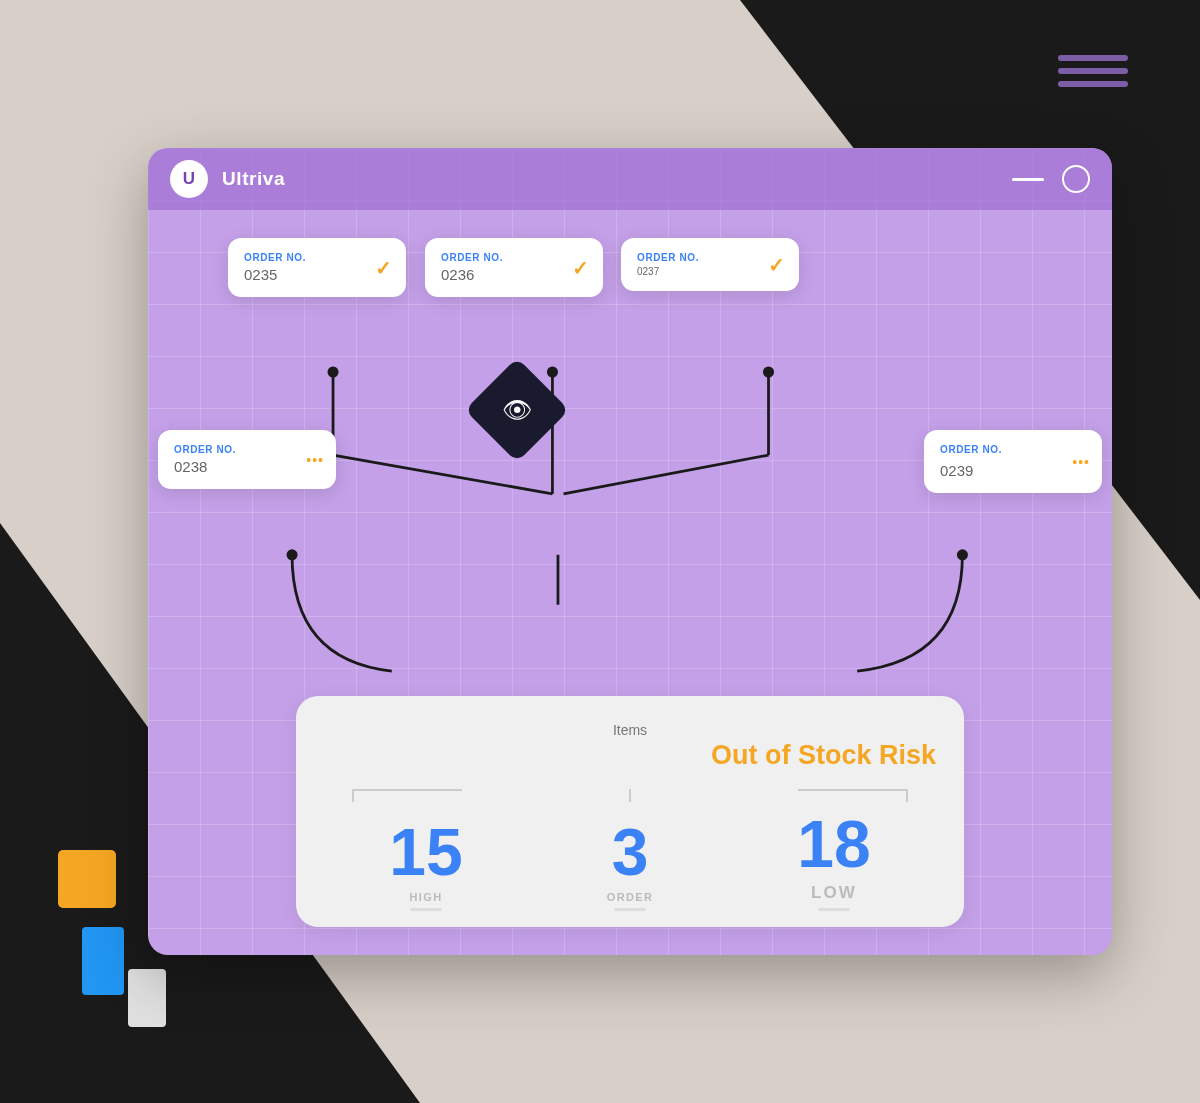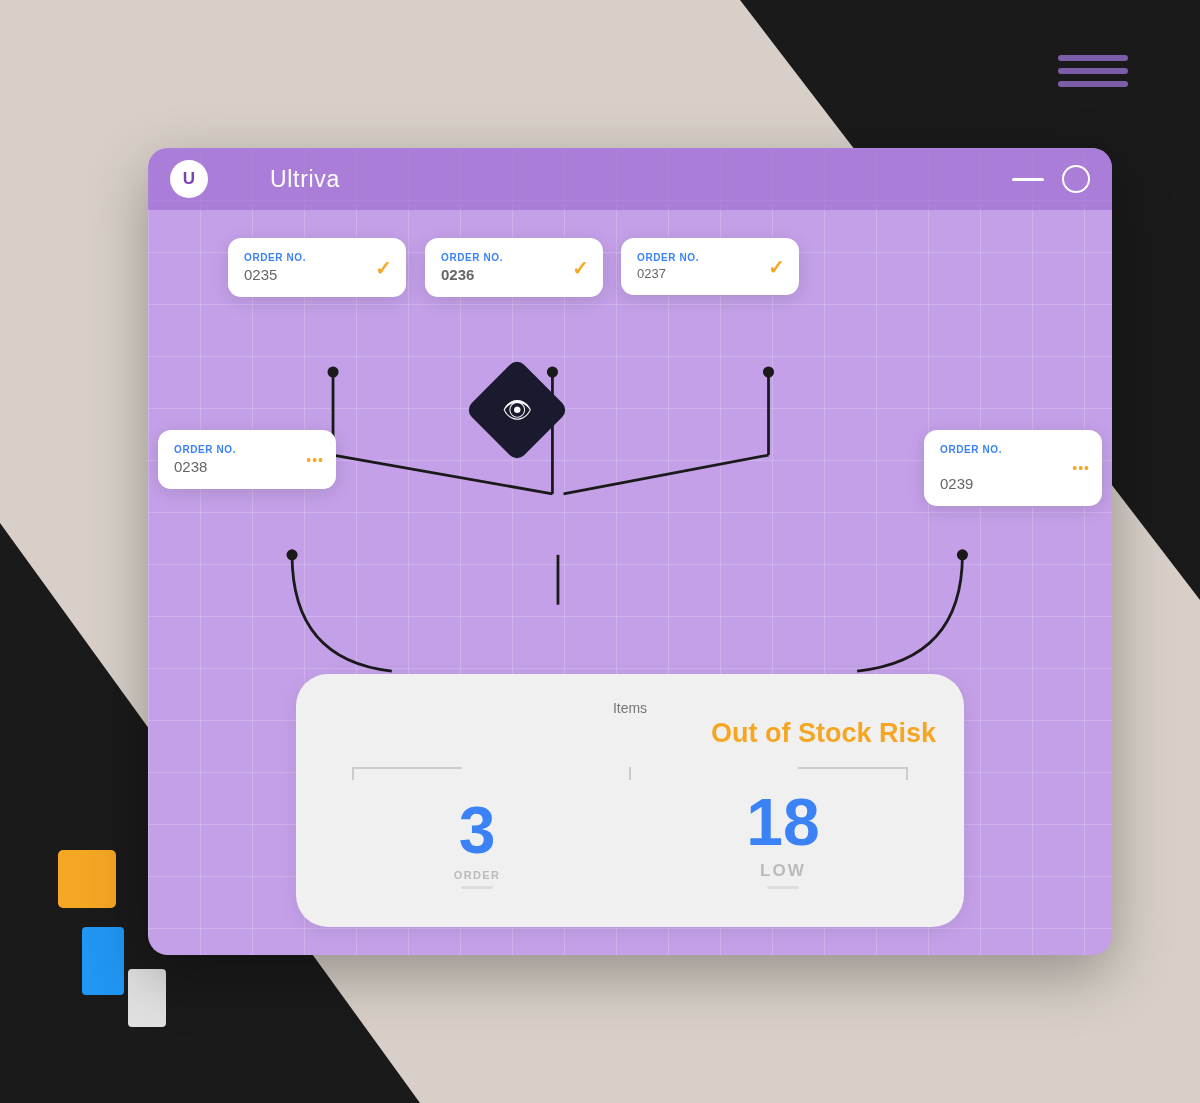--- a/index.html
+++ b/index.html
@@ -64,21 +64,21 @@
     display:flex;align-items:center;padding:0 22px;gap:14px;
     position:relative;
   ">
     <div style="
       width:38px;height:38px;background:white;border-radius:50%;
       display:flex;align-items:center;justify-content:center;
       font-weight:900;font-size:17px;color:#7b3fb5;
     ">
       <span>U</span>
     </div>
-    <span style="color:white;font-size:23px;font-weight:400;letter-spacing:0.03em;margin-left:48px;">Ultriva</span>
+    <span style="color:white;font-size:19px;font-weight:700;letter-spacing:0.03em;">Ultriva</span>
 
     <div style="position:absolute;right:22px;display:flex;align-items:center;gap:18px;">
       <div style="width:32px;height:3px;background:white;border-radius:2px;cursor:pointer;"></div>
       <div style="width:28px;height:28px;border:2.5px solid white;border-radius:50%;cursor:pointer;"></div>
     </div>
   </div>
 
   <div style="position:relative;height:calc(100% - 62px);">
 
     <svg style="position:absolute;top:0;left:0;width:100%;height:100%;pointer-events:none;overflow:visible;" viewBox="0 0 870 620">
@@ -114,32 +114,32 @@
       <span style="position:absolute;right:14px;top:50%;transform:translateY(-50%);color:#f5a623;font-size:20px;font-weight:700;">✓</span>
     </div>
 
     <div style="
       position:absolute;top:28px;left:277px;
       width:178px;background:white;border-radius:13px;
       padding:14px 16px;box-shadow:0 4px 18px rgba(0,0,0,0.12);
       cursor:pointer;
     ">
       <div style="font-size:10px;font-weight:700;color:#3b82f6;letter-spacing:0.06em;">ORDER NO.</div>
-      <div style="font-size:15px;color:#666;margin-top:3px;font-weight:700;">0236</div>
+      <div style="font-size:15px;color:#666;margin-top:3px;font-weight:400;">0236</div>
       <span style="position:absolute;right:14px;top:50%;transform:translateY(-50%);color:#f5a623;font-size:20px;font-weight:700;">✓</span>
     </div>
 
     <div style="
       position:absolute;top:28px;left:473px;
       width:178px;background:white;border-radius:13px;
       padding:14px 16px;box-shadow:0 4px 18px rgba(0,0,0,0.12);
       cursor:pointer;
     ">
       <div style="font-size:10px;font-weight:700;color:#3b82f6;letter-spacing:0.06em;">ORDER NO.</div>
-      <div style="font-size:13px;color:#666;margin-top:3px;font-weight:500;">0237</div>
+      <div style="font-size:10px;color:#666;margin-top:3px;font-weight:500;">0237</div>
       <span style="position:absolute;right:14px;top:50%;transform:translateY(-50%);color:#f5a623;font-size:20px;font-weight:700;">✓</span>
     </div>
 
     <div style="
       position:absolute;top:220px;left:10px;
       width:178px;background:white;border-radius:13px;
       padding:14px 16px;box-shadow:0 4px 18px rgba(0,0,0,0.12);
       cursor:pointer;
     ">
       <div style="font-size:10px;font-weight:700;color:#3b82f6;letter-spacing:0.06em;">ORDER NO.</div>
@@ -147,55 +147,60 @@
       <span style="position:absolute;right:12px;top:50%;transform:translateY(-50%);color:#f5a623;font-size:14px;letter-spacing:1px;">•••</span>
     </div>
 
     <div style="
       position:absolute;top:220px;right:10px;
       width:178px;background:white;border-radius:13px;
       padding:14px 16px;box-shadow:0 4px 18px rgba(0,0,0,0.12);
       cursor:pointer;
     ">
       <div style="font-size:10px;font-weight:700;color:#3b82f6;letter-spacing:0.06em;">ORDER NO.</div>
-      <div style="font-size:15px;color:#666;margin-top:20px;font-weight:500;">0239</div>
+      <div style="font-size:15px;color:#666;margin-top:7px;font-weight:500;">0239</div>
       <span style="position:absolute;right:12px;top:50%;transform:translateY(-50%);color:#f5a623;font-size:14px;letter-spacing:1px;">•••</span>
     </div>
 
     <div style="
       position:absolute;top:163px;left:332px;
       width:74px;height:74px;
       background:#1a1a2e;
       transform:rotate(45deg);
       border-radius:10px;
       display:flex;align-items:center;justify-content:center;
     ">
       <span style="transform:rotate(-45deg);color:white;font-size:24px;display:block;">👁</span>
     </div>
 
     <div style="
       position:absolute;
       bottom:28px;left:148px;right:148px;
       background:#f0f0f0;
-      border-radius:32px;
-      padding:26px 28px 38px;
+      border-radius:22px;
+      padding:26px 28px 16px;
       text-align:center;
       box-shadow:0 4px 20px rgba(0,0,0,0.08);
     ">
       <div style="font-size:14px;color:#777;font-weight:500;">Items</div>
       <div style="font-size:27px;font-weight:800;color:#f5a623;margin-top:2px;margin-bottom:18px;text-align:right;">Out of Stock Risk</div>
 
       <div style="position:relative;height:14px;margin-bottom:0px;">
         <div style="position:absolute;left:28px;top:0;width:110px;height:13px;border-top:2.5px solid #ccc;border-left:2.5px solid #ccc;"></div>
         <div style="position:absolute;left:50%;top:0;width:2px;height:13px;background:#ccc;transform:translateX(-50%);"></div>
         <div style="position:absolute;right:28px;top:0;width:110px;height:13px;border-top:2.5px solid #ccc;border-right:2.5px solid #ccc;"></div>
       </div>
 
       <div style="display:flex;justify-content:center;align-items:flex-end;gap:0;">
 
+        <div style="flex:1;display:flex;flex-direction:column;align-items:center;padding-top:8px;">
+          <div style="font-size:66px;font-weight:800;color:#3b82f6;line-height:1;">15</div>
+          <div style="font-size:11px;font-weight:700;color:#bbb;letter-spacing:0.12em;margin-top:6px;">HIGH</div>
+          <div style="width:32px;height:3px;background:#ddd;border-radius:2px;margin-top:5px;"></div>
+        </div>
 
         <div style="flex:1;display:flex;flex-direction:column;align-items:center;padding-top:8px;">
           <div style="font-size:66px;font-weight:800;color:#3b82f6;line-height:1;">3</div>
           <div style="font-size:11px;font-weight:700;color:#bbb;letter-spacing:0.12em;margin-top:6px;">ORDER</div>
           <div style="width:32px;height:3px;background:#ddd;border-radius:2px;margin-top:5px;"></div>
         </div>
 
         <div style="flex:1;display:flex;flex-direction:column;align-items:center;padding-top:8px;text-align:right;">
           <div style="font-size:66px;font-weight:800;color:#3b82f6;line-height:1;">18</div>
           <div style="font-size:17px;font-weight:700;color:#bbb;letter-spacing:0.12em;margin-top:6px;">LOW</div>

